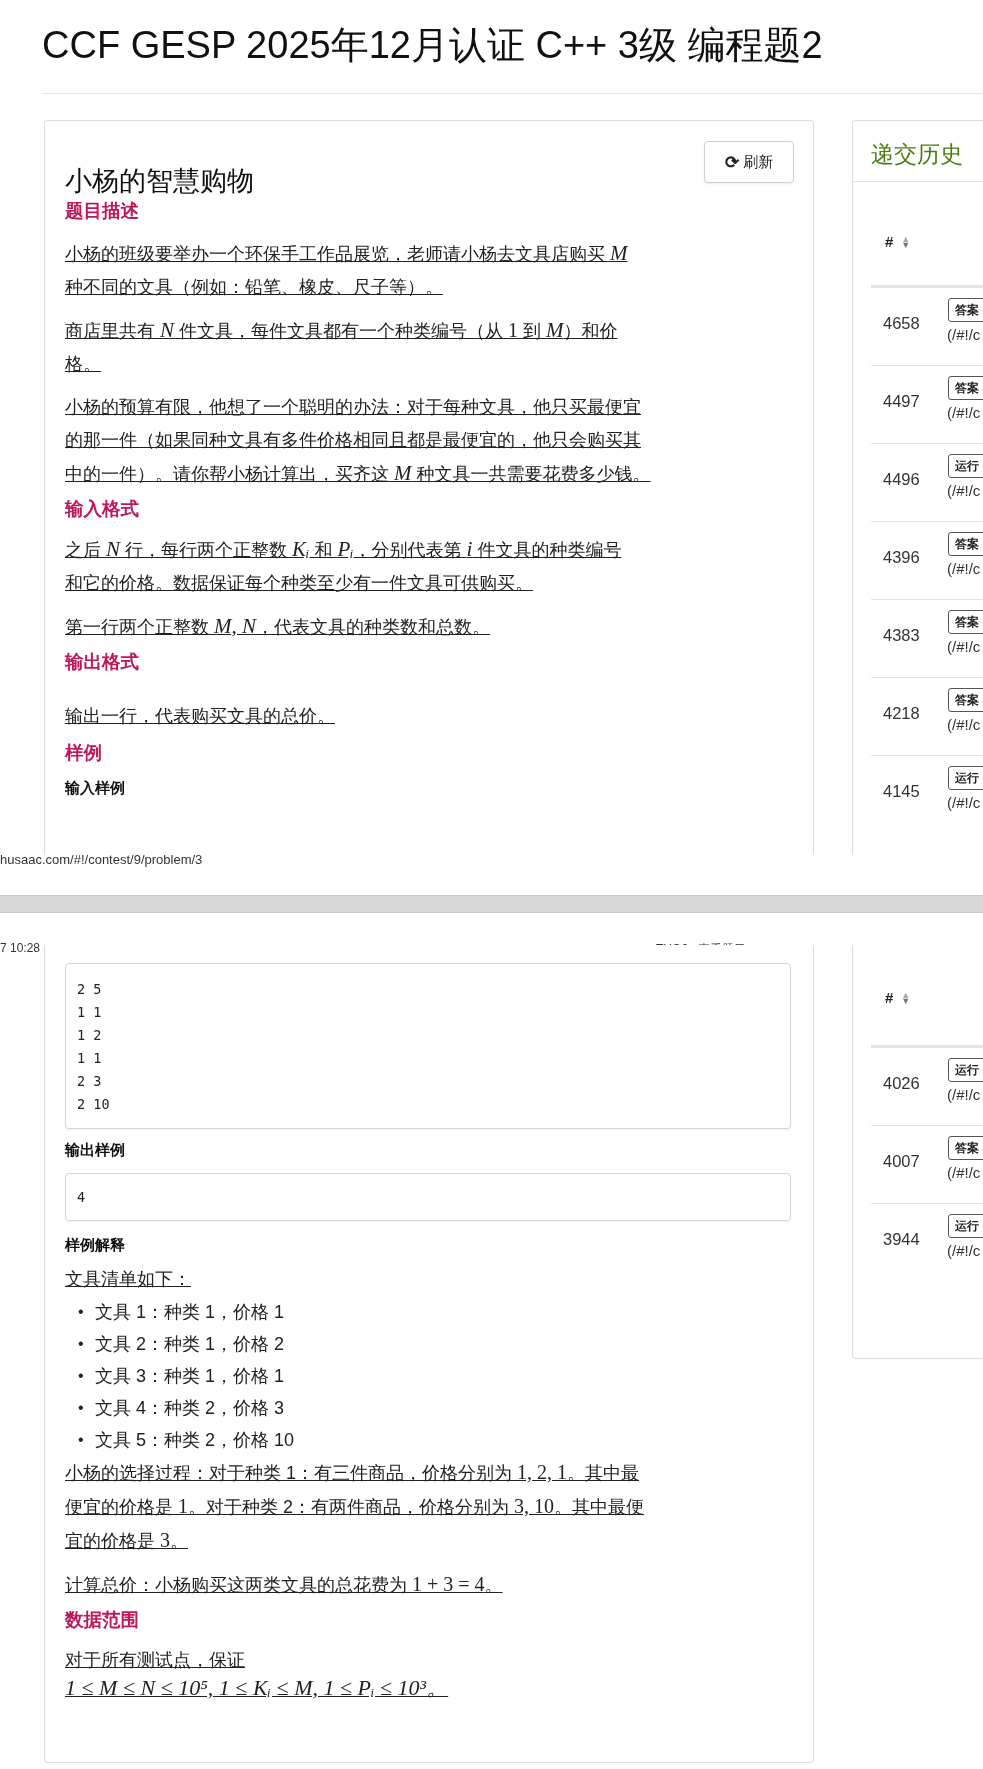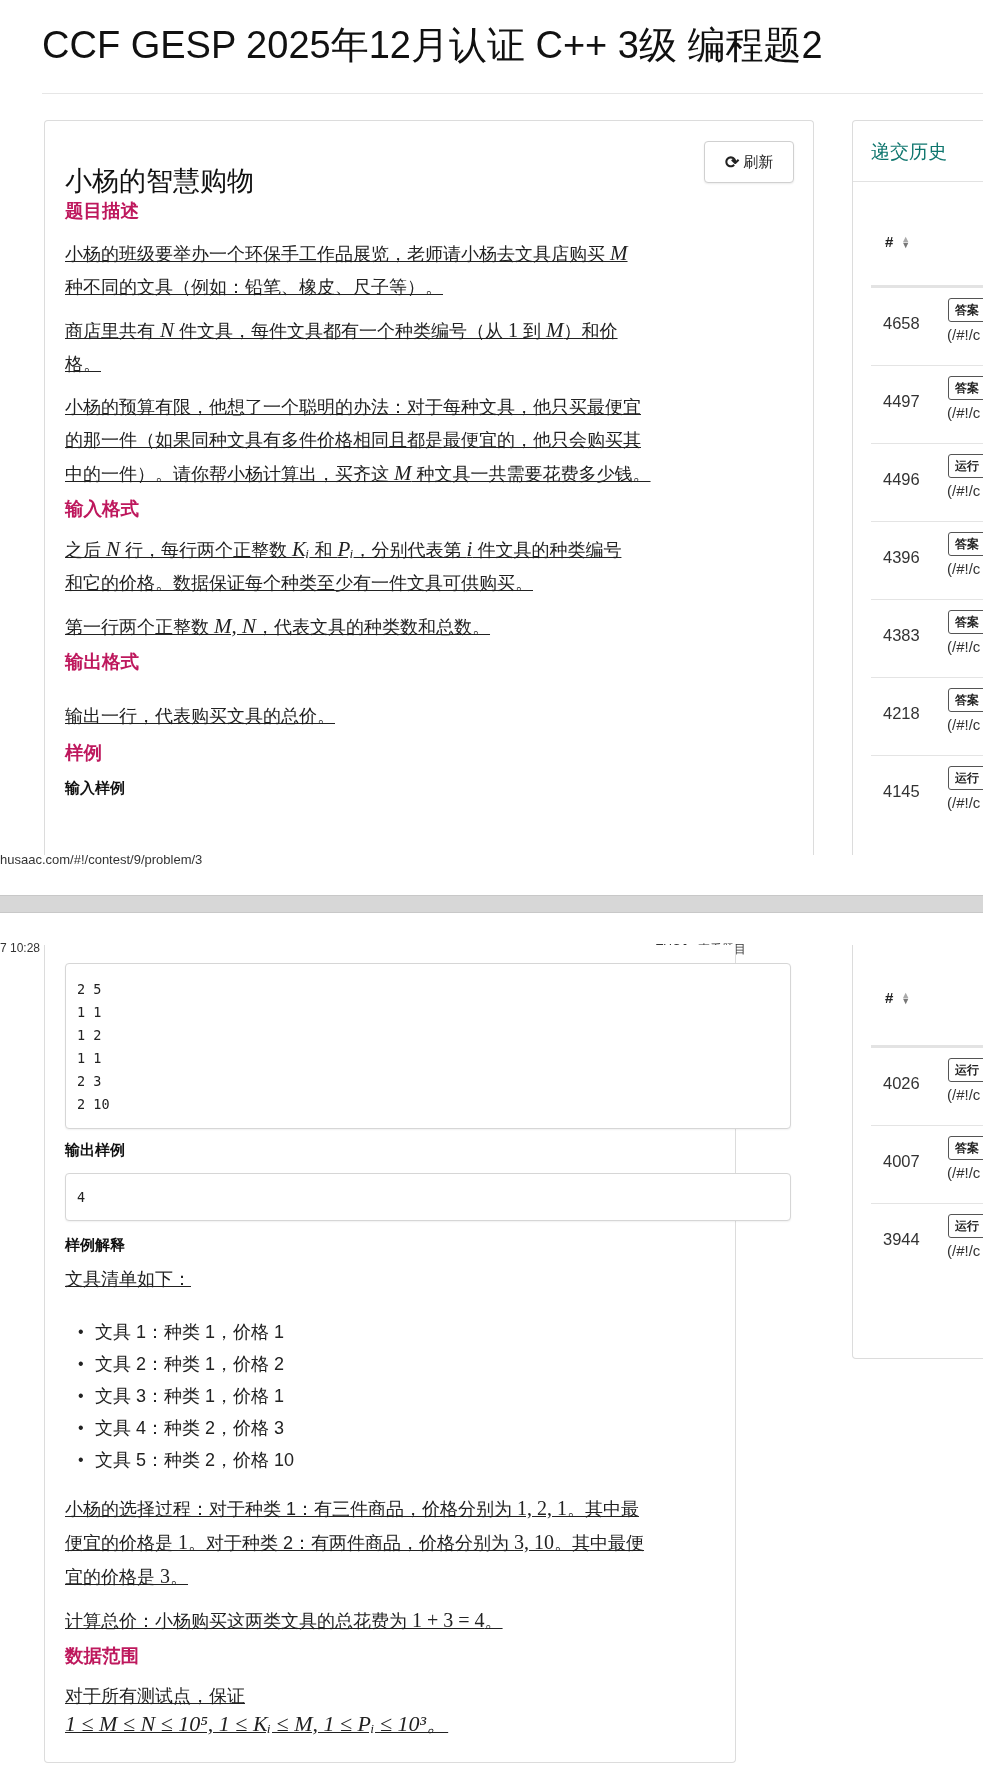--- a/index.html
+++ b/index.html
@@ -9,21 +9,21 @@
   .page-title {
     position: absolute; left: 42px; top: 20px;
     font-size: 38px; font-weight: 400; color: #111; letter-spacing: 0px; white-space: nowrap;
   }
   .title-rule { position: absolute; left: 42px; right: 0; top: 93px; height: 1px; background: #e6e6e6; }
 
   .card {
     position: absolute; background: #fff; border: 1px solid #dcdcdc; border-radius: 4px;
   }
   .card-top { left: 44px; top: 120px; width: 770px; height: 735px; border-bottom: none; border-radius: 4px 4px 0 0; }
-  .card-bottom { left: 44px; top: 945px; width: 692px; height: 818px; border-top: none; border-radius: 0 0 4px 4px; }
+  .card-bottom { left: 44px; top: 945px; width: 770px; height: 818px; border-top: none; border-radius: 0 0 4px 4px; }
 
   .side-top { left: 852px; top: 120px; width: 160px; height: 735px; border-bottom: none; border-radius: 4px 4px 0 0; }
   .side-bottom { left: 852px; top: 945px; width: 160px; height: 414px; border-top: none; border-radius: 0 0 4px 4px; }
 
   .problem-name { position: absolute; left: 20px; top: 42px; font-size: 27px; font-weight: 400; color: #111; }
   .refresh-btn {
     position: absolute; left: 659px; top: 20px; width: 90px; height: 42px;
     border: 1px solid #d0d0d0; border-radius: 4px; background: #fff;
     font-size: 15px; color: #222; display: flex; align-items: center; justify-content: center; gap: 4px;
     font-family: "Liberation Sans", sans-serif; cursor: pointer;
@@ -43,21 +43,21 @@
     background: #fff; font-family: "DejaVu Sans Mono", "Liberation Mono", monospace; font-size: 13.5px;
     color: #222; padding: 14px 11px; line-height: 23px; white-space: pre;
     box-shadow: 0 1px 2px rgba(0,0,0,0.06);
   }
 
   .url-text { position: absolute; left: 0; top: 852px; font-size: 13px; color: #333; }
   .divider-band { position: absolute; left: 0; right: 0; top: 895px; height: 18px; background: #d7d7d7; border-top: 1px solid #c8c8c8; border-bottom: 1px solid #c8c8c8; }
   .time-text { position: absolute; left: 0; top: 941px; font-size: 12px; color: #333; }
   .tab-title { position: absolute; left: 656px; top: 941px; font-size: 12px; color: #333; }
 
-  .side-title { position: absolute; left: 18px; top: 18px; font-size: 19px; color: #0f766e; }
+  .side-title { position: absolute; left: 18px; top: 18px; font-size: 23px; color: #4d7c0f; }
   .side-hr { position: absolute; left: 0; right: 0; top: 60px; height: 1px; background: #e2e2e2; }
   .th { position: absolute; left: 32px; font-size: 15px; font-weight: 700; color: #222; display: flex; align-items: center; gap: 8px; }
   .sort-ic { display: inline-flex; flex-direction: column; line-height: 6px; font-size: 9px; color: #aaa; }
   .sort-ic .dn { color: #777; }
   .th-rule { position: absolute; left: 18px; right: 0; height: 3px; background: #e3e3e3; }
 
   .row { position: absolute; left: 18px; right: 0; height: 78px; border-bottom: 1px solid #e4e4e4; }
   .row .id { position: absolute; left: 12px; top: 26px; font-size: 16.5px; color: #333; }
   .row .badge {
     position: absolute; left: 77px; top: 10px; height: 24px; padding: 0 6px;
@@ -176,22 +176,22 @@
 1 1
 1 2
 1 1
 2 3
 2 10</div>
   <div class="h4" style="position:absolute; left:20px; top:196px;">输出样例</div>
   <div class="pre-box" style="top:228px; height:48px; padding-top:12px;">4</div>
   <div class="h4" style="position:absolute; left:20px; top:291px;">样例解释</div>
 
   <div class="content" style="top:318px;">
-    <p style="margin-bottom:20px;">文具清单如下：</p>
-    <ul class="items" style="margin-bottom:16px;">
+    <p style="margin-bottom:0;">文具清单如下：</p>
+    <ul class="items" style="margin-bottom:0;">
       <li>文具 1：种类 1，价格 1</li>
       <li>文具 2：种类 1，价格 2</li>
       <li>文具 3：种类 1，价格 1</li>
       <li>文具 4：种类 2，价格 3</li>
       <li>文具 5：种类 2，价格 10</li>
     </ul>
     <p>
       <span>小杨的选择过程：对于种类 1：有三件商品，价格分别为 </span><span class="mathn">1, 2, 1</span><span>。其中最</span><br>
       <span>便宜的价格是 </span><span class="mathn">1</span><span>。对于种类 2：有两件商品，价格分别为 </span><span class="mathn">3, 10</span><span>。其中最便</span><br>
       <span>宜的价格是 </span><span class="mathn">3</span><span>。</span>

